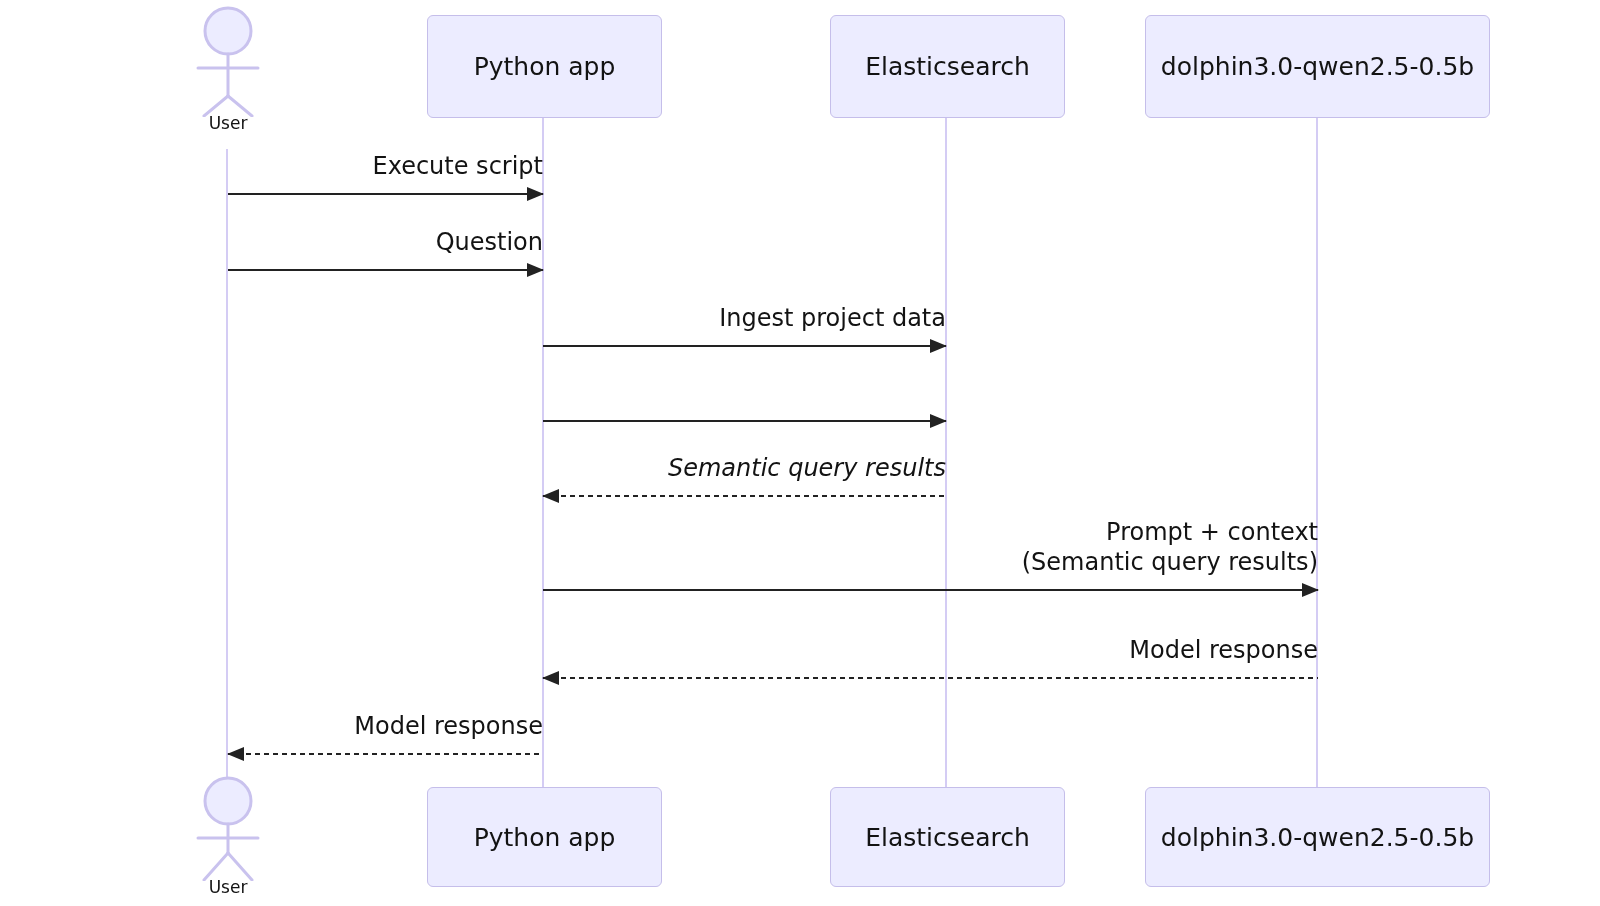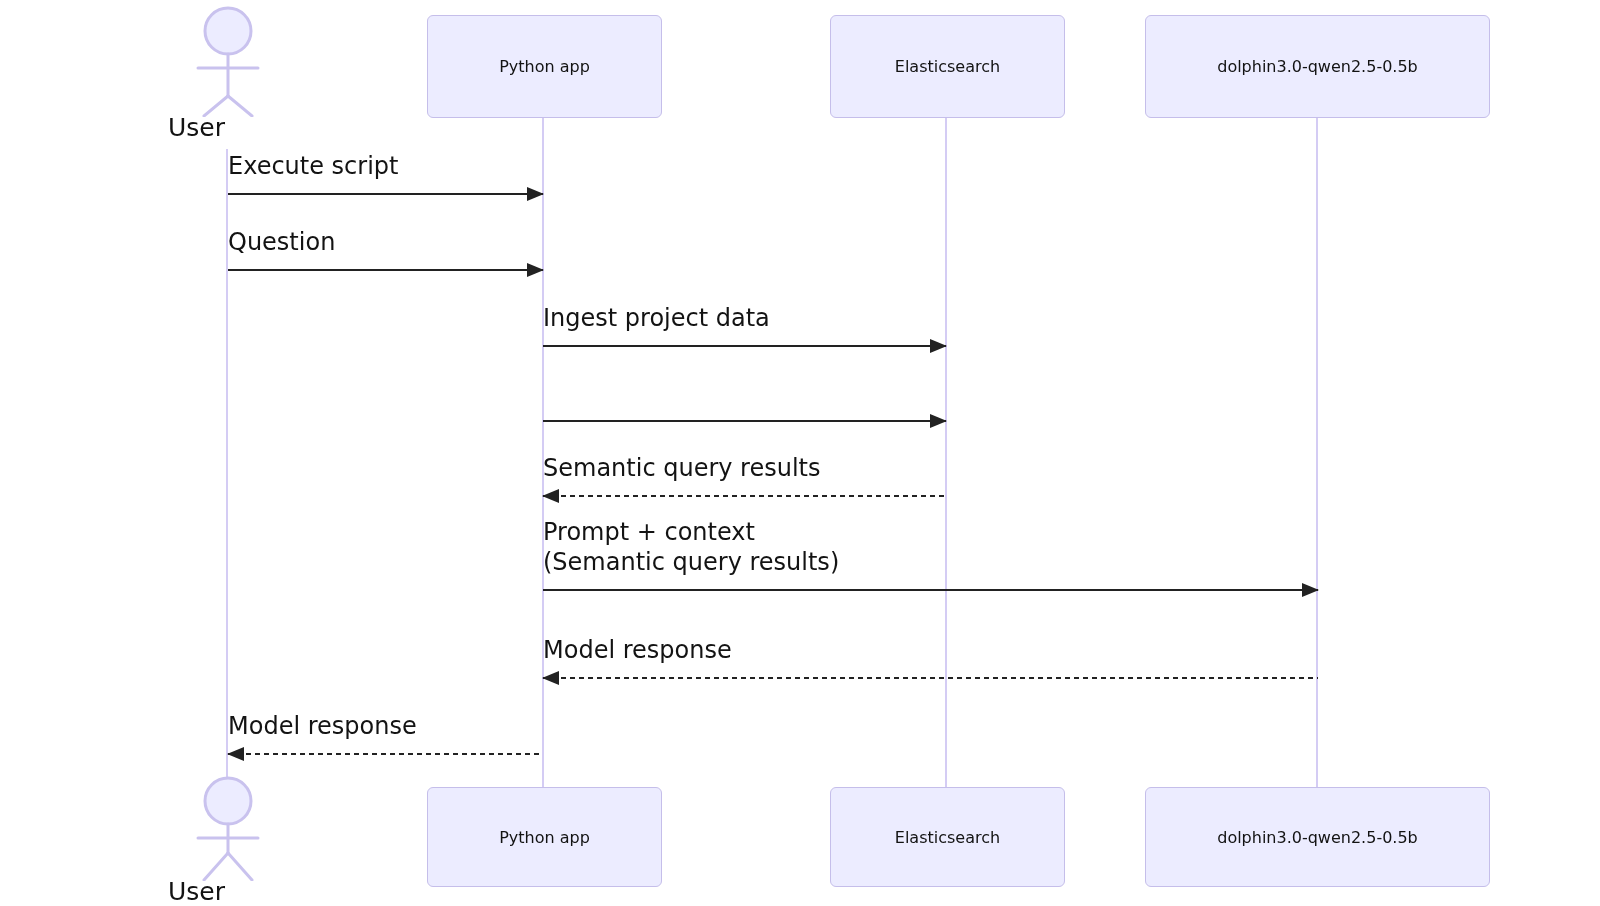--- a/index.html
+++ b/index.html
@@ -24,37 +24,37 @@
     position:absolute; width:2px;
     background: var(--lifeline);
   }
 
   .pbox {
     position:absolute;
     background: var(--participant-fill);
     border: 1.5px solid var(--participant-border);
     border-radius: 6px;
     display:flex; align-items:center; justify-content:center;
-    font-size:16px;
+    font-size:25px;
     color: var(--text-color);
   }
 
   .actor-svg { position:absolute; }
   .actor-shape { stroke: var(--actor-stroke); stroke-width:3; fill:none; stroke-linecap:round; }
   .actor-head { fill: var(--participant-fill); }
 
   .actor-label {
-    position:absolute; width:120px; text-align:left;
-    font-size:25px; color:var(--text-color);
+    position:absolute; width:120px; text-align:center;
+    font-size:17px; color:var(--text-color);
   }
 
   .msg { position:absolute; }
   .msg-label {
     position:absolute; left:0; right:0; bottom:14px;
-    text-align:left; font-size:24px; line-height:30px;
+    text-align:right; font-size:24px; line-height:30px;
     white-space:pre-line; color:var(--text-color);
   }
   .msg-line { position:absolute; left:0; right:0; bottom:0; height:2px; }
   .msg-line.solid { background: var(--message-line); }
   .msg-line.dashed {
     background: repeating-linear-gradient(to right,
       var(--message-line) 0 5px, transparent 5px 9px);
   }
   .head {
     position:absolute; width:0; height:0; top:-6px;
@@ -113,21 +113,21 @@
         <span class="head head-right"></span>
       </div>
   </div>
 
   <div class="msg" style="left:543px; width:403px; top:366px; height:56px;">
     <div class="msg-line solid">
         <span class="head head-right"></span>
       </div>
   </div>
 
-  <div class="msg" style="left:543px; width:403px; top:441px; height:56px;">
+  <div class="msg" style="left:543px; width:403px; top:441px; height:56px;font-style:italic;">
     <div class="msg-label">Semantic query results</div>
     <div class="msg-line dashed">
         <span class="head head-left"></span>
       </div>
   </div>
 
   <div class="msg" style="left:543px; width:775px; top:503px; height:88px;">
     <div class="msg-label">Prompt + context
 (Semantic query results)</div>
     <div class="msg-line solid">

